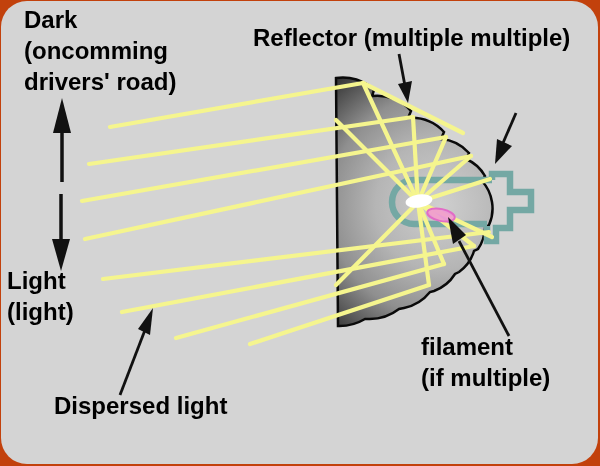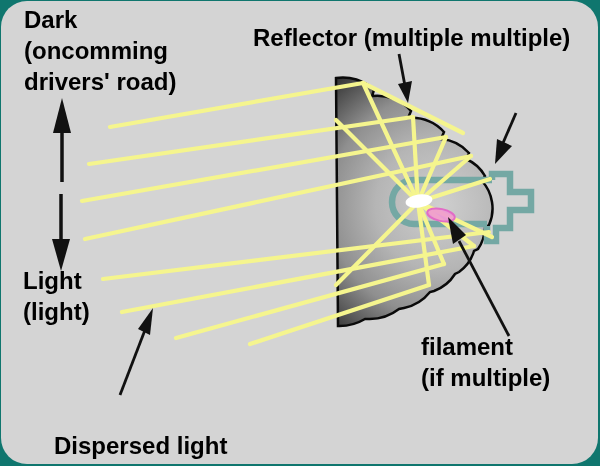--- a/index.html
+++ b/index.html
@@ -1,27 +1,27 @@
 <!DOCTYPE html>
 <html><head>
 <meta charset="utf-8">
 <style>
   html,body{margin:0;padding:0;background:#ffffff;}
-  .page{position:relative;width:600px;height:466px;background:#0f766e;overflow:hidden;
+  .page{position:relative;width:600px;height:466px;background:#c2410c;overflow:hidden;
         font-family:"Liberation Sans", sans-serif;}
   .canvas{position:absolute;left:1px;top:1px;width:597px;height:463px;
           background:#d4d4d4;border-radius:26px;}
   svg.diagram{position:absolute;left:0;top:0;width:600px;height:466px;}
   .label{position:absolute;color:#000;font-weight:700;font-size:24px;line-height:31px;
          white-space:nowrap;letter-spacing:0;}
   .lbl-dark{left:24px;top:4px;}
   .lbl-reflector{left:253px;top:22px;}
   .lbl-lightbulb{left:447px;top:84px;}
-  .lbl-lightroad{left:23px;top:265px;}
-  .lbl-dispersed{left:54px;top:390px;margin-top:40px;}
+  .lbl-lightroad{left:7px;top:265px;}
+  .lbl-dispersed{left:54px;top:390px;}
   .lbl-highbeam{left:421px;top:331px;}
 </style>
 </head>
 <body>
 
 <div class="page">
   <div class="canvas"></div>
 
   <svg class="diagram" viewBox="0 0 600 466">
     <defs>

